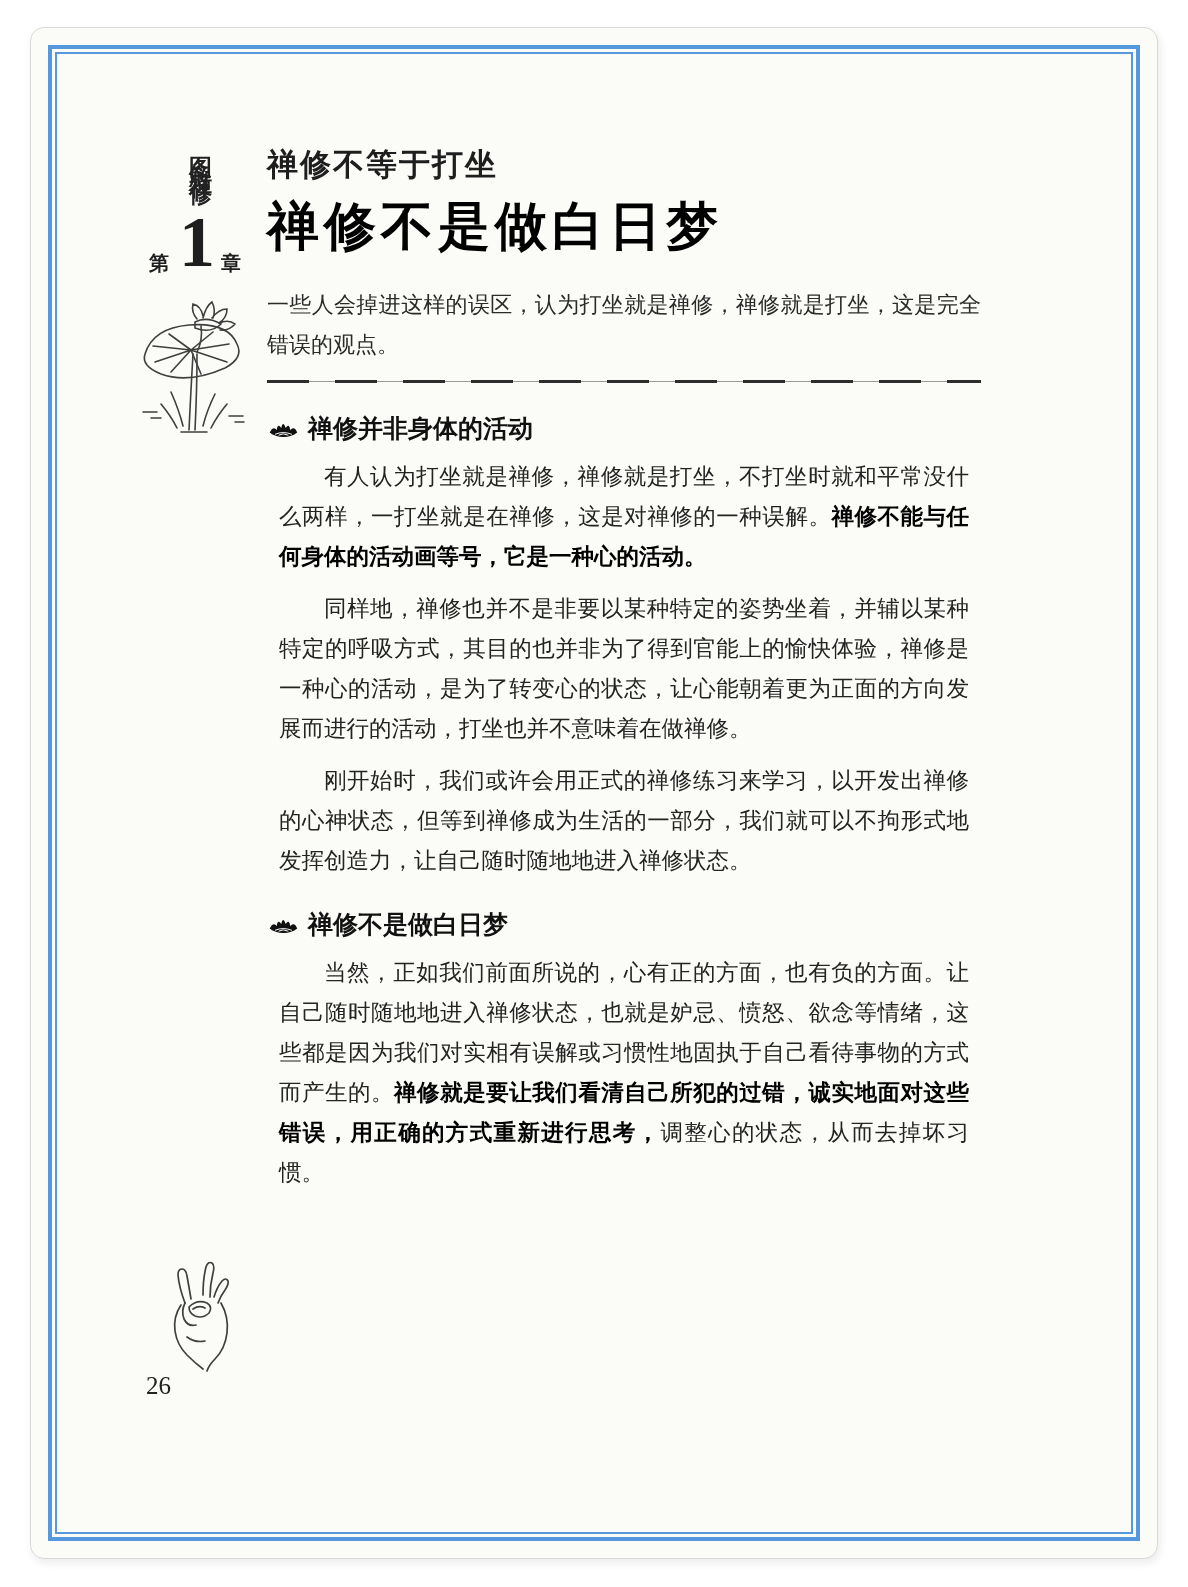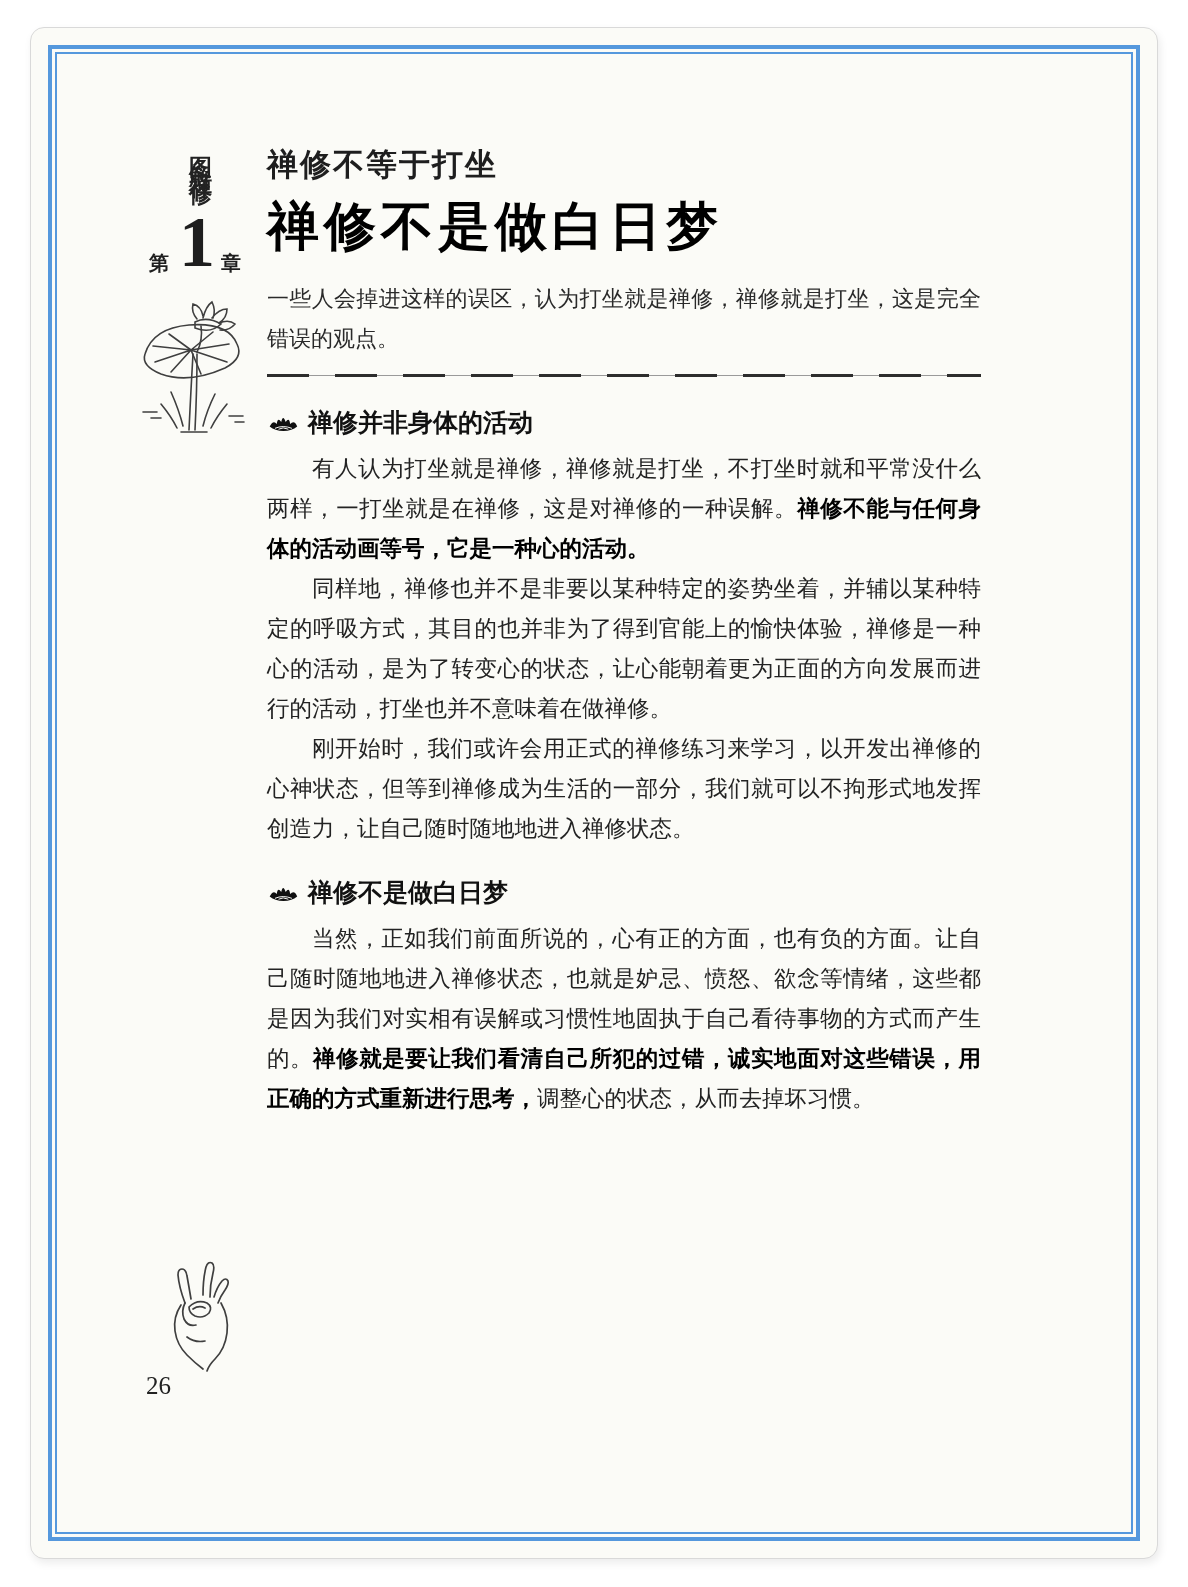--- a/index.html
+++ b/index.html
@@ -29,31 +29,31 @@
   .chapter .num{position:absolute;left:30px;top:-8px;font-size:72px;font-weight:700;line-height:72px;}
   .chapter .suf{position:absolute;left:72px;top:36px;font-size:20px;font-weight:700;}
   .lotus-art{position:absolute;left:74px;top:238px;}
   .hand-art{position:absolute;left:94px;top:1205px;}
   .page-num{position:absolute;left:89px;top:1318px;font-size:25px;color:#222;}
 
   
   .main{position:absolute;left:210px;top:0;width:714px;padding-top:93px;}
   .kicker{font-size:31px;font-weight:700;line-height:36px;letter-spacing:2px;}
   .title{font-size:52px;font-weight:900;line-height:60px;letter-spacing:5px;margin-top:14px;color:#000;}
-  .intro{margin-top:22px;font-size:22px;line-height:40px;text-align:justify;color:#2a2a2a;}
+  .intro{margin-top:28px;font-size:22px;line-height:40px;text-align:justify;color:#2a2a2a;}
   .rule{margin-top:14px;position:relative;height:6px;}
   .rule .thin{position:absolute;left:0;right:0;top:2px;height:1px;background:#9a9a9a;}
   .rule .dash{position:absolute;left:0;right:0;top:1px;height:3px;
     background:repeating-linear-gradient(90deg,#2d2d2d 0 42px,transparent 42px 68px);}
   .section-heading{
     margin:28px 0 10px 0;font-size:25px;font-weight:800;line-height:32px;color:#111;
     display:flex;align-items:center;gap:9px;
   }
   .section-heading .bullet{flex:0 0 auto;display:inline-block;width:32px;height:22px;}
-  .body-p{margin:0;font-size:22.5px;line-height:40px;text-align:justify;text-indent:2em;color:#232323;}
+  .body-p{margin:12px;font-size:22.5px;line-height:40px;text-align:justify;text-indent:2em;color:#232323;}
   .body-p b{font-weight:900;color:#000;}
   line,path,circle{vector-effect:non-scaling-stroke;}
 </style>
 </head>
 <body>
 
 <div class="card" style="background: rgb(251, 251, 247);">
   <div class="frame-outer" style="border-color: rgb(85, 152, 221);">
     <div class="frame-inner" style="border-color: rgb(85, 152, 221);">
       <div class="content">

